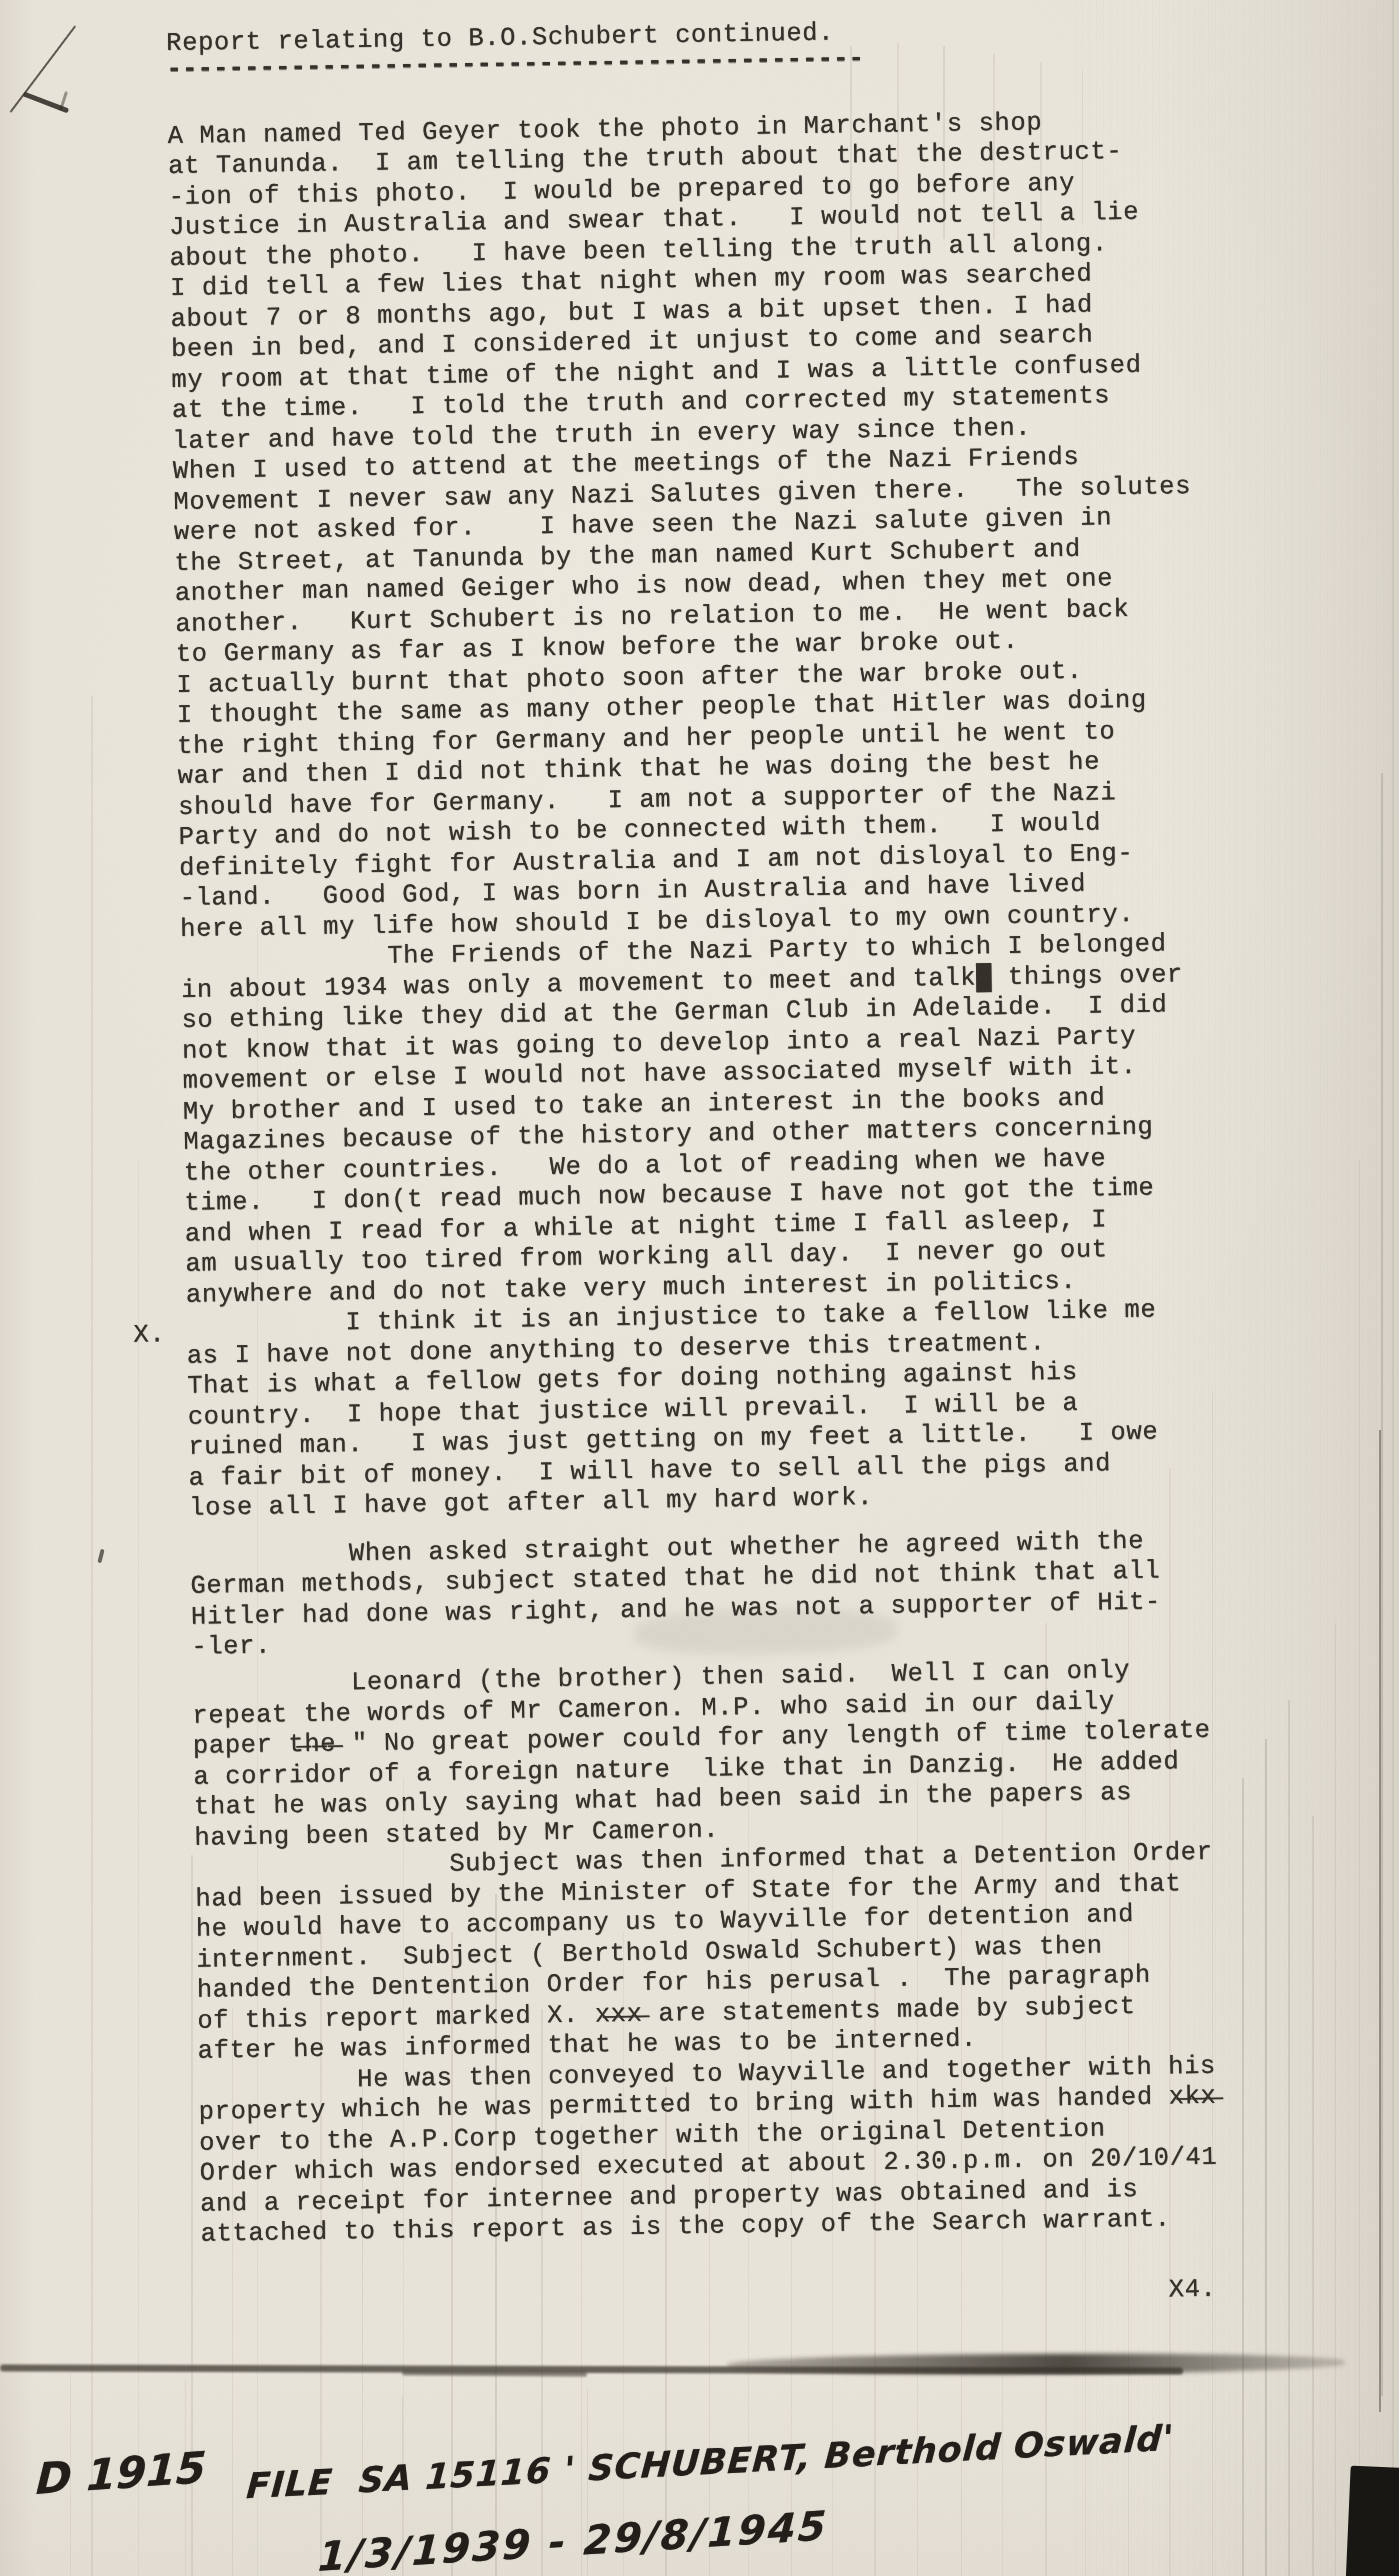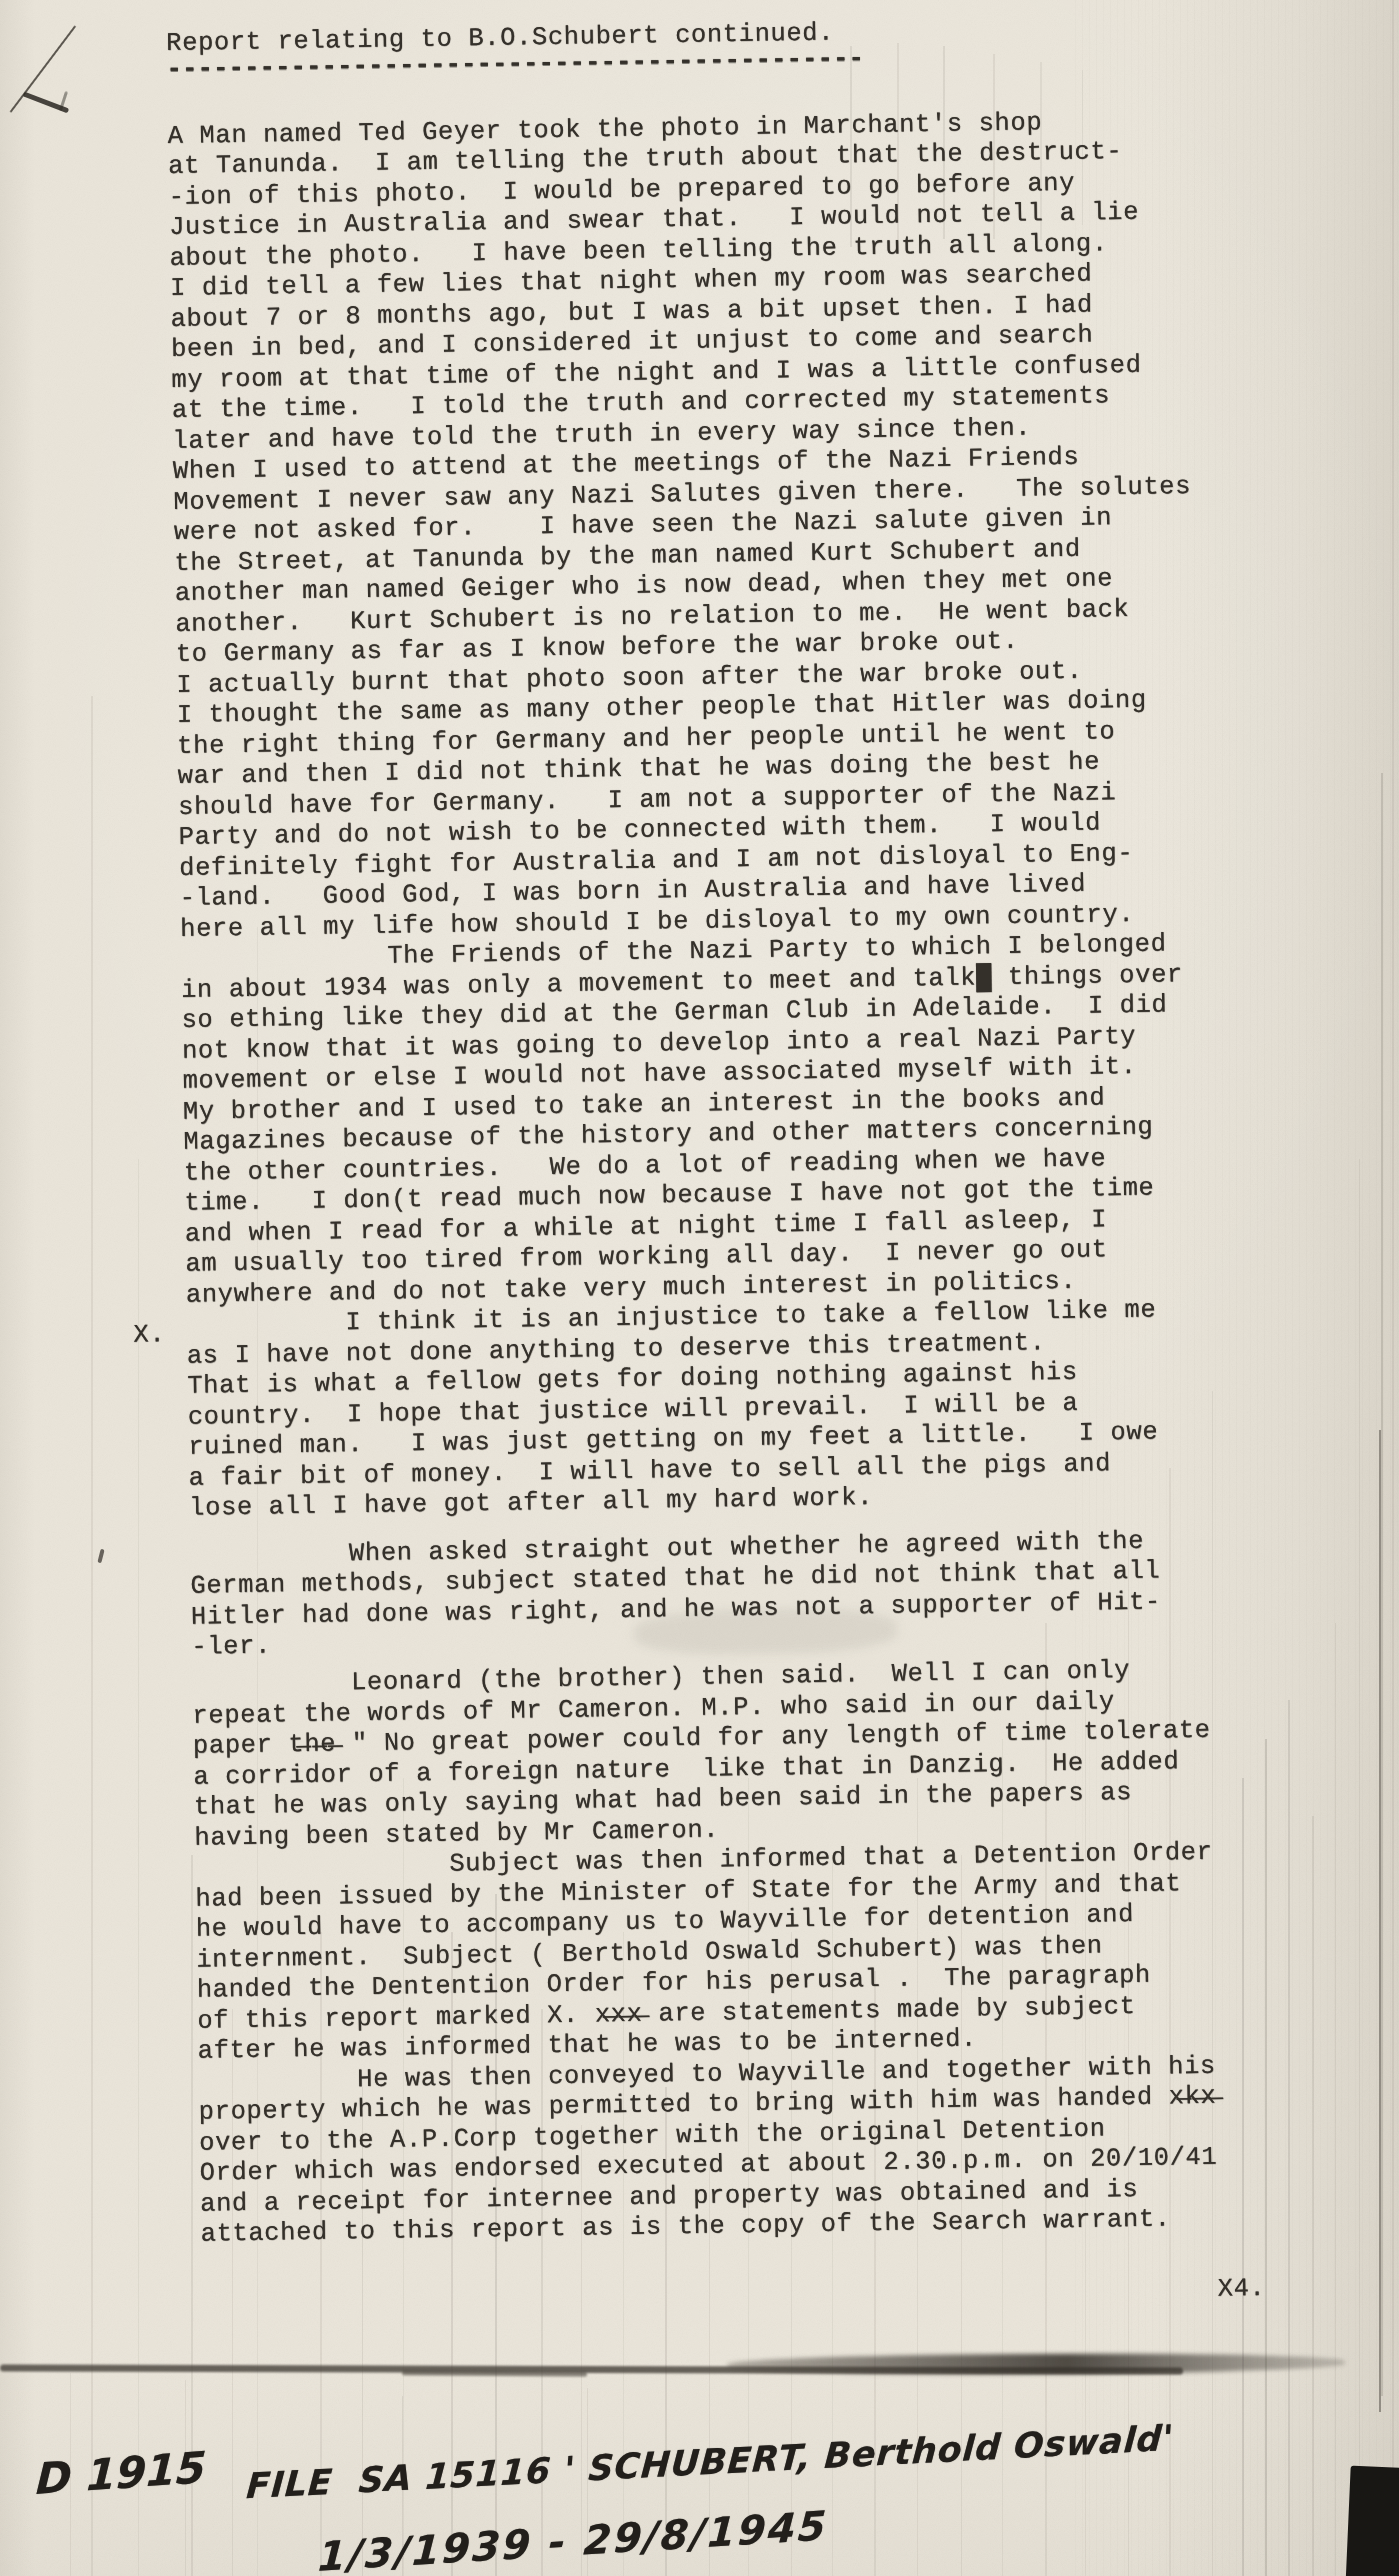--- a/index.html
+++ b/index.html
@@ -27,21 +27,21 @@
     text-shadow:0 0 0.8px rgba(52,48,42,.65), 0.4px 0.6px 0 rgba(52,48,42,.30);
   }
   .typed-header{white-space:pre;height:31px;}
   .typed-underline{white-space:pre;font-weight:bold;letter-spacing:0.2px;margin-top:-5.4px;height:26px;
     text-shadow:0 0 0.8px rgba(40,37,32,.9), 0 1.2px 0 rgba(40,37,32,.5);}
   .lines{margin-top:41px;}
   .line{white-space:pre;height:30.5px;}
   .lines .line:nth-child(47){margin-top:17px;}
   .lines .line:nth-child(51){margin-top:7.7px;}
   .margin-x{position:absolute;left:-53px;top:1291px;white-space:pre;}
-  .x4{position:absolute;left:1016px;top:2262px;white-space:pre;font-family:Liberation Mono, monospace;}
+  .x4{position:absolute;left:967px;top:2262px;white-space:pre;font-family:Liberation Mono, monospace;}
   
   .hand{
     position:absolute;color:#221f1b;
     font-family:"DejaVu Sans","Liberation Sans",sans-serif;
     font-style:italic;font-weight:bold;white-space:pre;
     text-shadow:0 0 0.8px rgba(25,22,18,.6);
   }
   .hand-series{left:36px;top:2448px;font-size:43px;transform:rotate(-4deg) skewX(-7deg);}
   .hand-file{left:246px;top:2442px;font-size:35px;letter-spacing:0.8px;transform:rotate(-3deg) skewX(-7deg);}
   .hand-dates{left:318px;top:2518px;font-size:40px;letter-spacing:2.3px;transform:rotate(-3.5deg) skewX(-7deg);}

